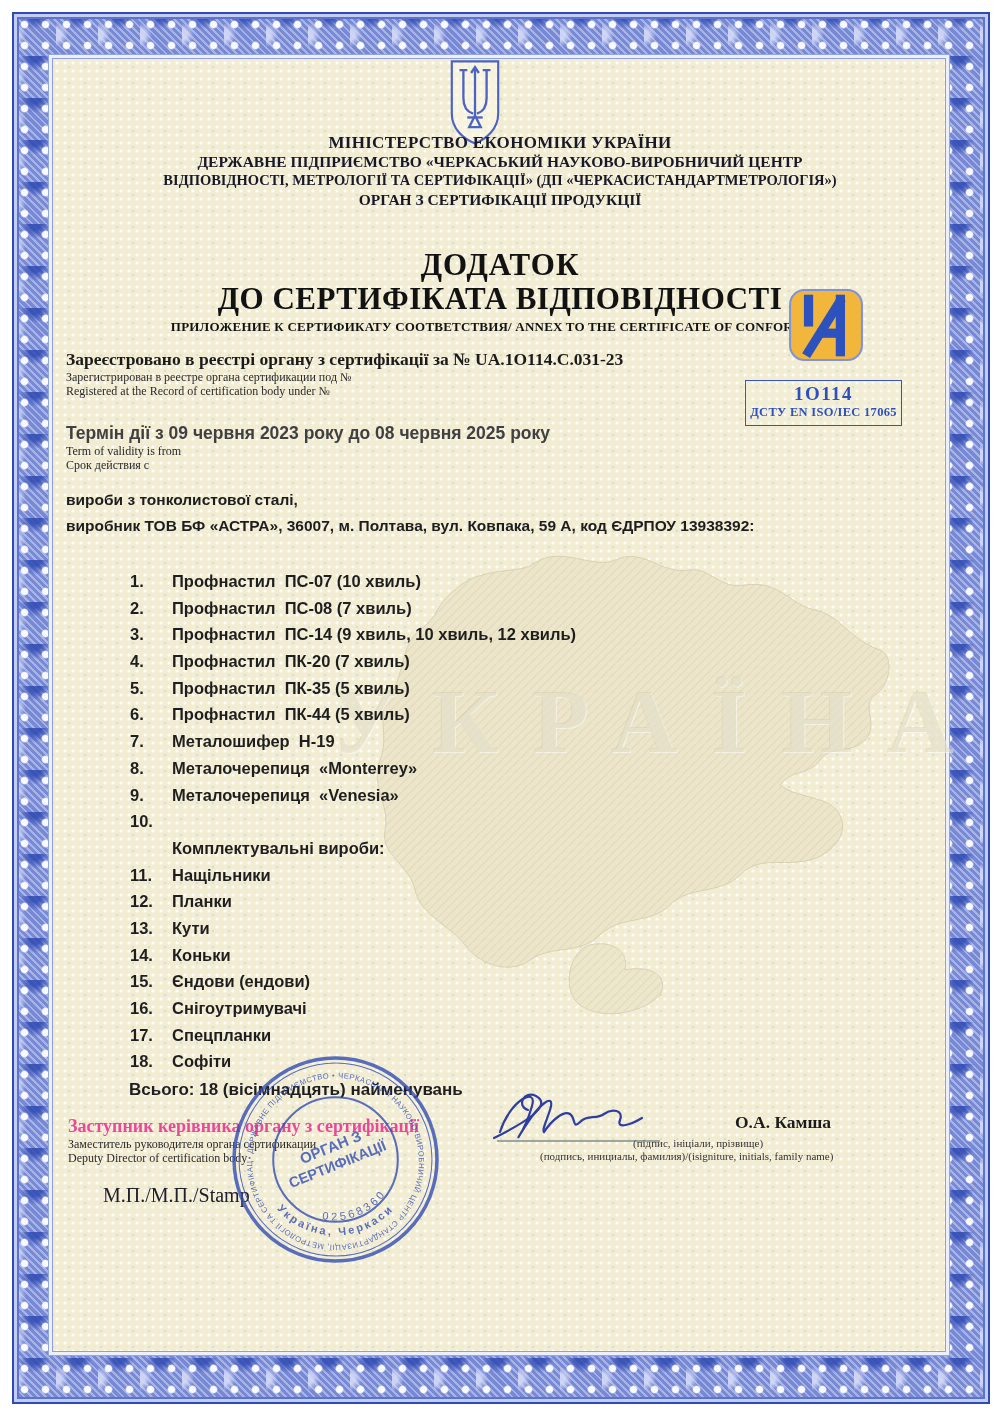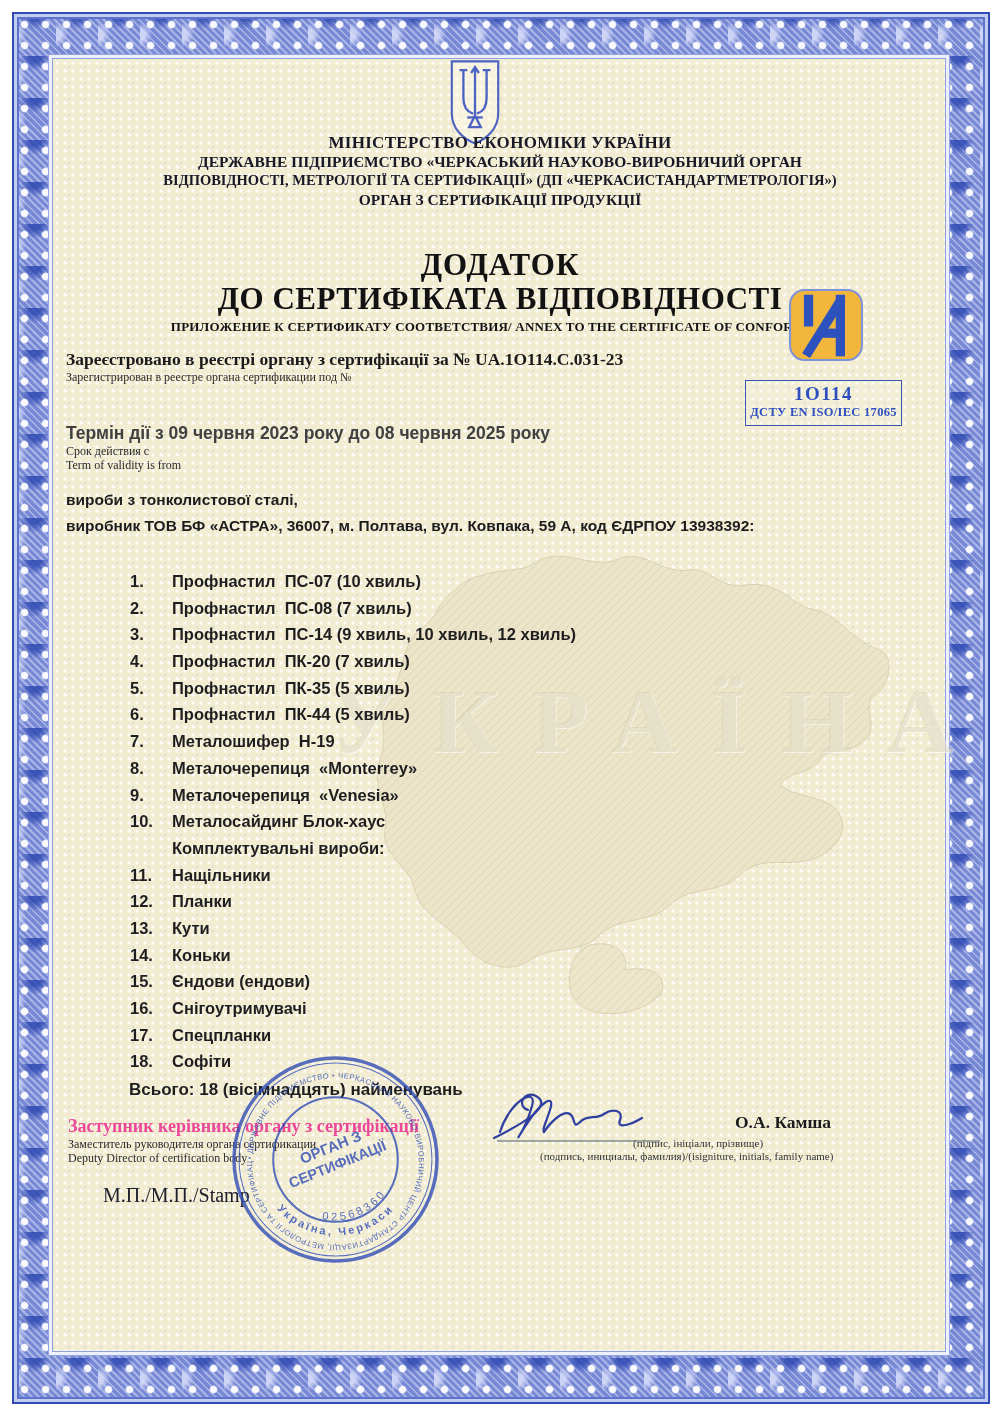--- a/index.html
+++ b/index.html
@@ -100,21 +100,21 @@
       <path d="M18,13 V42 C18,51 22,56 28,58"></path>
       <path d="M42,13 V42 C42,51 38,56 32,58"></path>
       <path d="M14,13 h8 M38,13 h8"></path>
       <path d="M30,60 L24,72 H36 Z"></path>
       <path d="M22,62 H38"></path>
     </g>
   </svg>
 
   <div class="abs center org serifB" style="z-index:2;">
     <div class="l1">МІНІСТЕРСТВО ЕКОНОМІКИ УКРАЇНИ</div>
-    <div class="l2">ДЕРЖАВНЕ ПІДПРИЄМСТВО «ЧЕРКАСЬКИЙ НАУКОВО-ВИРОБНИЧИЙ ОРГАН</div>
+    <div class="l2">ДЕРЖАВНЕ ПІДПРИЄМСТВО «ЧЕРКАСЬКИЙ НАУКОВО-ВИРОБНИЧИЙ ЦЕНТР</div>
     <div class="l3">ВІДПОВІДНОСТІ, МЕТРОЛОГІЇ ТА СЕРТИФІКАЦІЇ» (ДП «ЧЕРКАСИСТАНДАРТМЕТРОЛОГІЯ»)</div>
     <div class="l4">ОРГАН З СЕРТИФІКАЦІЇ ПРОДУКЦІЇ</div>
   </div>
 
   <div class="abs center titleblk serifB" style="z-index:2;">
     <div class="t1">ДОДАТОК</div>
     <div class="t2">ДО СЕРТИФІКАТА ВІДПОВІДНОСТІ</div>
     <div class="t3">ПРИЛОЖЕНИЕ К СЕРТИФИКАТУ СООТВЕТСТВИЯ/ ANNEX TO THE CERTIFICATE OF CONFORMITY</div>
   </div>
 
@@ -128,26 +128,27 @@
     </g>
   </svg>
   <div class="abs accbox serifB" style="z-index:2;">
     <div class="c">1О114</div>
     <div class="s">ДСТУ EN ISO/IEC 17065</div>
   </div>
 
   <div class="abs reg" style="z-index:2;">
     <div class="m serifB">Зареєстровано в реєстрі органу з сертифікації за № UA.1О114.С.031-23</div>
     <div class="s">Зарегистрирован в реестре органа сертификации под №</div>
+    <div class="s">Registered at the Record of certification body under №</div>
   </div>
 
   <div class="abs valid" style="z-index:2;">
     <div class="m sansB">Термін дії з 09 червня 2023 року  до  08 червня 2025 року</div>
+    <div class="s">Term of validity is from</div>
     <div class="s">Срок действия с</div>
-    <div class="s">Term of validity is from</div>
   </div>
 
   <div class="abs product sansB" style="z-index:2;">
     <div>вироби з тонколистової сталі,</div>
     <div>виробник ТОВ БФ «АСТРА», 36007, м. Полтава, вул. Ковпака, 59 А, код ЄДРПОУ 13938392:</div>
   </div>
 
   <div class="abs list sansB" style="z-index:2;">
     <div class="row">
         <span class="n">1.</span>
@@ -180,21 +181,20 @@
     <div class="row">
         <span class="n">8.</span>
         <span class="t">Металочерепиця  «Monterrey»</span>
       </div>
     <div class="row">
         <span class="n">9.</span>
         <span class="t">Металочерепиця  «Venesia»</span>
       </div>
     <div class="row">
         <span class="n">10.</span>
-        <span class="t">Металосайдинг Блок-хаус</span>
       </div>
     <div class="row subhead">
         <span class="t">Комплектувальні вироби:</span>
       </div>
     <div class="row">
         <span class="n">11.</span>
         <span class="t">Нащільники</span>
       </div>
     <div class="row">
         <span class="n">12.</span>

